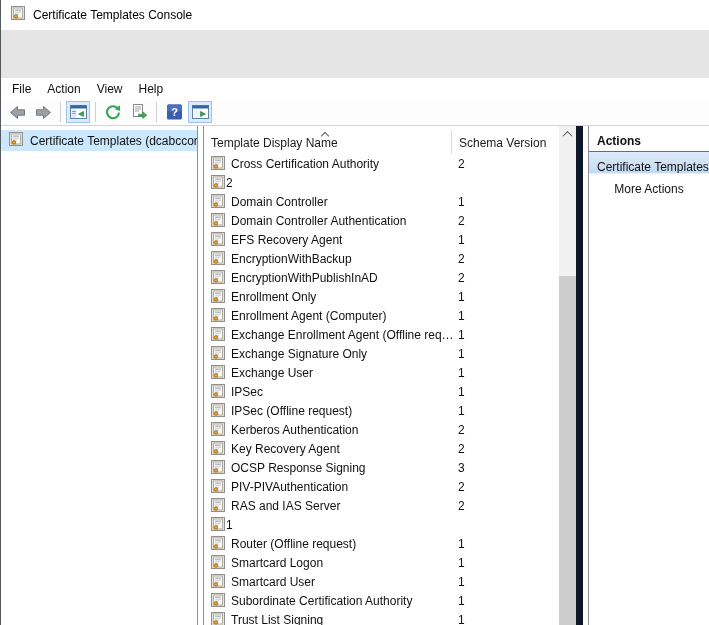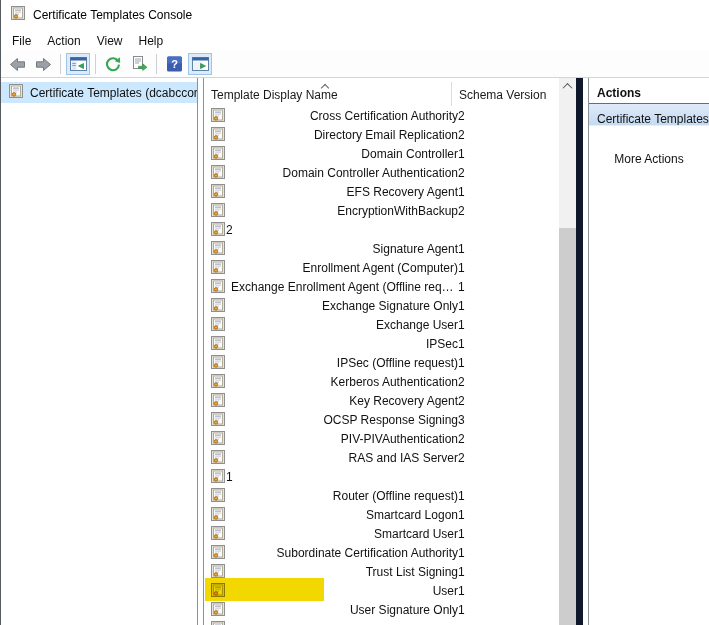--- a/index.html
+++ b/index.html
@@ -5,21 +5,21 @@
   * { margin:0; padding:0; box-sizing:border-box; }
   html,body { width:709px; height:625px; overflow:hidden; }
   body { font-family:"Liberation Sans", sans-serif; font-size:12px; color:#111; background:#fff; }
   .window { width:709px; height:625px; border-left:1px solid #555a5f; background:#e5e5e5; position:relative; overflow:hidden; }
 
   
   .titlebar { height:30px; display:flex; align-items:center; padding-left:9px; background:#fff; }
   .titlebar .title { margin-left:7px; color:#000; }
 
   
-  .menubar { height:21px; display:flex; align-items:center; padding-left:3px; background:#fff; }
+  .menubar { height:21px; display:flex; align-items:center; padding-left:3px; background:#fff;margin-top:48px; }
   .menu-item { padding:2px 8px; }
 
   
   .toolbar { height:27px; display:flex; align-items:center; padding-left:3px; background:#fdfdfd; border-bottom:1px solid #d4d4d4; }
   .tb-btn { width:24px; height:22px; display:flex; align-items:center; justify-content:center; margin:0 1px; border:1px solid transparent; }
   .tb-btn.toggled { background:#dceafa; border:1px solid #9dc5ea; }
   .tb-sep { width:1px; height:20px; background:#d0d0d0; margin:0 4px; }
 
   
   .main { display:flex; height:547px; background:#fff; }
@@ -36,38 +36,38 @@
 
   
   .list-header { height:24px; display:flex; color:#1a1a1a; position:relative; background:#fff; }
   .hdr-name { width:248px; padding:6px 0 0 7px; border-right:1px solid #dcdcdc; position:relative; }
   .hdr-version { padding:6px 0 0 7px;text-align:center; }
   .sort-caret { position:absolute; top:1px; left:118px; width:7px; height:7px; }
   .sort-caret::before { content:""; position:absolute; left:0; top:2px; width:5px; height:5px; border-left:1px solid #606060; border-top:1px solid #606060; transform:rotate(45deg); }
 
   
   .list-rows { position:absolute; top:28px; left:0; right:17px; bottom:0; overflow:hidden; }
-  .row { height:19px; display:flex; align-items:center; padding-left:6px; white-space:nowrap;text-align:right; }
+  .row { height:19px; display:flex; align-items:center; padding-left:6px; white-space:nowrap; }
   .row .icon { flex:0 0 auto; display:flex; }
   .row .name { margin-left:5px; width:227px; overflow:hidden; text-overflow:ellipsis; }
   .row .version { margin-left:0; }
 
   
   .marker { position:absolute; left:1px; top:500px; width:119px; height:23px; mix-blend-mode:multiply; z-index:5; pointer-events:none; }
 
   
   .vscroll { position:absolute; top:0; right:0; bottom:0; width:17px; background:#f1f1f1; }
   .vs-up { height:17px; display:flex; align-items:center; justify-content:center; background:#f1f1f1; }
   .vs-up .chev { width:7px; height:7px; border-left:1.6px solid #5a5a5a; border-top:1.6px solid #5a5a5a; transform:rotate(45deg) translate(1px,1px); }
   .vs-thumb { position:absolute; left:0; top:150px; width:17px; bottom:0; background:#cdcdcd; }
 
   
   .actions-header { height:22px; font-weight:bold; padding:4px 0 0 8px; border-bottom:1px solid #6c6c6c; background:#fff; }
   .actions-context { height:22px; padding:8px 0 0 8px; background:linear-gradient(#dfeafa, #c5daf0); white-space:nowrap; overflow:hidden; border-bottom:1px solid #e8eef6; }
-  .more-actions { margin-top:26px; text-align:center; }
+  .more-actions { margin-top:8px; text-align:center; }
 </style>
 </head>
 <body>
 
 <div class="window">
 
   <div class="titlebar">
     <span class="ticon"><svg width="16" height="15" viewBox="0 0 16 15">
           <rect x="1.5" y="0.5" width="13" height="13" fill="#e9e4d8" stroke="#8f8f8f"></rect>
           <rect x="3.5" y="2" width="9" height="10" fill="#fcfcfa" stroke="#b2ab97"></rect>
@@ -205,21 +205,20 @@
     <span class="icon">
               <svg width="16" height="15" viewBox="0 0 16 15">
                 <rect x="1.5" y="0.5" width="13" height="13" fill="#e9e4d8" stroke="#8f8f8f"></rect>
                 <rect x="3.5" y="2" width="9" height="10" fill="#fcfcfa" stroke="#b2ab97"></rect>
                 <rect x="5" y="3.6" width="6" height="1" fill="#8e9bb8"></rect>
                 <rect x="5" y="5.6" width="6" height="1" fill="#c0c5cf"></rect>
                 <rect x="5" y="7.6" width="4" height="1" fill="#c0c5cf"></rect>
                 <circle cx="6" cy="10.4" r="1.7" fill="#f0a63c" stroke="#ad6d12"></circle>
               </svg>
             </span>
-    <span class="name">Directory Email Replication</span>
     <span class="version">2</span>
   </div>
 
   <div class="row">
     <span class="icon">
               <svg width="16" height="15" viewBox="0 0 16 15">
                 <rect x="1.5" y="0.5" width="13" height="13" fill="#e9e4d8" stroke="#8f8f8f"></rect>
                 <rect x="3.5" y="2" width="9" height="10" fill="#fcfcfa" stroke="#b2ab97"></rect>
                 <rect x="5" y="3.6" width="6" height="1" fill="#8e9bb8"></rect>
                 <rect x="5" y="5.6" width="6" height="1" fill="#c0c5cf"></rect>
@@ -280,35 +279,36 @@
     <span class="icon">
               <svg width="16" height="15" viewBox="0 0 16 15">
                 <rect x="1.5" y="0.5" width="13" height="13" fill="#e9e4d8" stroke="#8f8f8f"></rect>
                 <rect x="3.5" y="2" width="9" height="10" fill="#fcfcfa" stroke="#b2ab97"></rect>
                 <rect x="5" y="3.6" width="6" height="1" fill="#8e9bb8"></rect>
                 <rect x="5" y="5.6" width="6" height="1" fill="#c0c5cf"></rect>
                 <rect x="5" y="7.6" width="4" height="1" fill="#c0c5cf"></rect>
                 <circle cx="6" cy="10.4" r="1.7" fill="#f0a63c" stroke="#ad6d12"></circle>
               </svg>
             </span>
-    <span class="version">2</span>
-  </div>
-
-  <div class="row">
-    <span class="icon">
-              <svg width="16" height="15" viewBox="0 0 16 15">
-                <rect x="1.5" y="0.5" width="13" height="13" fill="#e9e4d8" stroke="#8f8f8f"></rect>
-                <rect x="3.5" y="2" width="9" height="10" fill="#fcfcfa" stroke="#b2ab97"></rect>
-                <rect x="5" y="3.6" width="6" height="1" fill="#8e9bb8"></rect>
-                <rect x="5" y="5.6" width="6" height="1" fill="#c0c5cf"></rect>
-                <rect x="5" y="7.6" width="4" height="1" fill="#c0c5cf"></rect>
-                <circle cx="6" cy="10.4" r="1.7" fill="#f0a63c" stroke="#ad6d12"></circle>
-              </svg>
-            </span>
-    <span class="name">Signature Agent</span>
+    <span class="name">EncryptionWithPublishInAD</span>
+    <span class="version">2</span>
+  </div>
+
+  <div class="row">
+    <span class="icon">
+              <svg width="16" height="15" viewBox="0 0 16 15">
+                <rect x="1.5" y="0.5" width="13" height="13" fill="#e9e4d8" stroke="#8f8f8f"></rect>
+                <rect x="3.5" y="2" width="9" height="10" fill="#fcfcfa" stroke="#b2ab97"></rect>
+                <rect x="5" y="3.6" width="6" height="1" fill="#8e9bb8"></rect>
+                <rect x="5" y="5.6" width="6" height="1" fill="#c0c5cf"></rect>
+                <rect x="5" y="7.6" width="4" height="1" fill="#c0c5cf"></rect>
+                <circle cx="6" cy="10.4" r="1.7" fill="#f0a63c" stroke="#ad6d12"></circle>
+              </svg>
+            </span>
+    <span class="name">Enrollment Only</span>
     <span class="version">1</span>
   </div>
 
   <div class="row">
     <span class="icon">
               <svg width="16" height="15" viewBox="0 0 16 15">
                 <rect x="1.5" y="0.5" width="13" height="13" fill="#e9e4d8" stroke="#8f8f8f"></rect>
                 <rect x="3.5" y="2" width="9" height="10" fill="#fcfcfa" stroke="#b2ab97"></rect>
                 <rect x="5" y="3.6" width="6" height="1" fill="#8e9bb8"></rect>
                 <rect x="5" y="5.6" width="6" height="1" fill="#c0c5cf"></rect>

